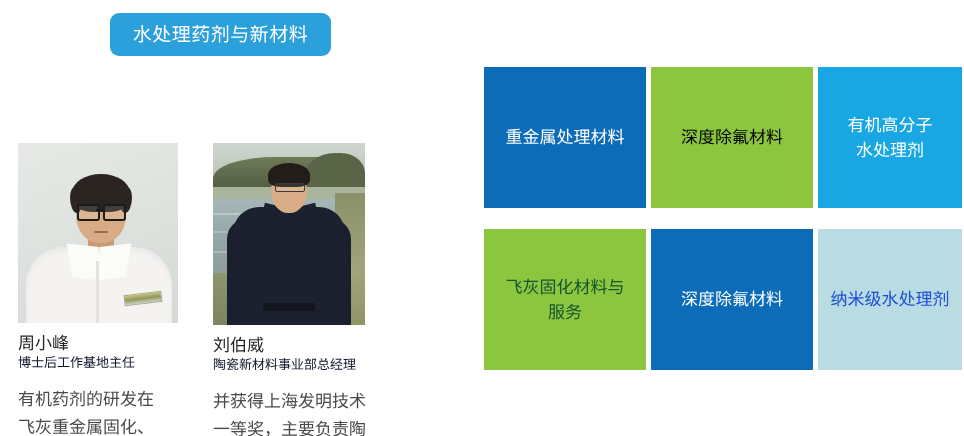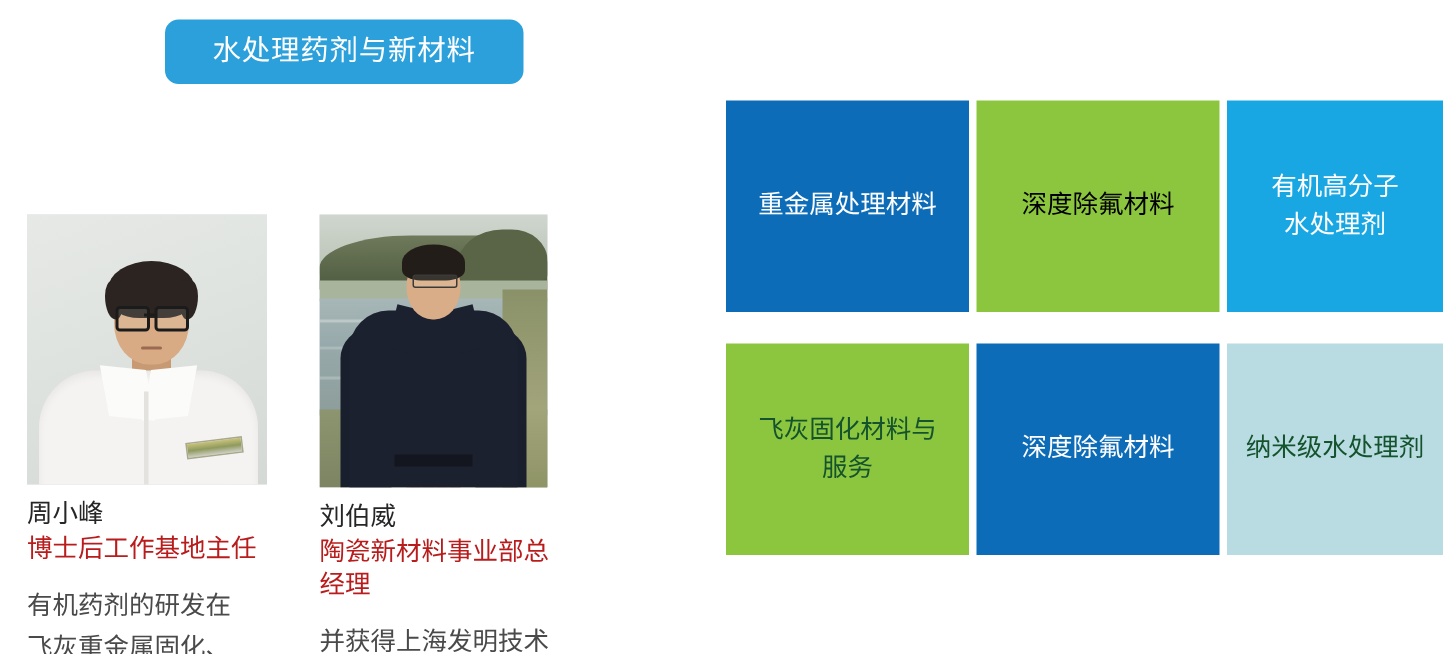--- a/index.html
+++ b/index.html
@@ -20,21 +20,21 @@
     left: 0; top: 0;
     width: 964px;
     height: 436px;
   }
 
   
   .title-badge {
     position: absolute;
     left: 110px;
     top: 13px;
-    width: 239px;
+    width: 221px;
     height: 43px;
     background: #2BA0DB;
     border-radius: 9px;
     display: flex;
     align-items: center;
     justify-content: center;
     box-sizing: border-box;
   }
   .title-badge-text {
     color: #ffffff;
@@ -269,22 +269,22 @@
 
   .person-name {
     margin-top: 10px;
     font-size: 17px;
     color: #262626;
     line-height: 1.25;
     font-weight: 400;
   }
   .person-role {
     margin-top: 1px;
-    font-size: 17px;
-    color: #b91c1c;
+    font-size: 13px;
+    color: #0f172a;
     line-height: 1.3;
   }
   .person-desc {
     margin-top: 14px;
     font-size: 17px;
     color: #4a4a4a;
     line-height: 1.62;
   }
   .person.p1 .person-desc { width: 150px; }
   .person.p2 .person-desc { width: 160px; }
@@ -393,17 +393,17 @@
 水处理剂</span>
     </div>
     <div class="tile" style="background: rgb(140, 198, 63);">
       <span class="tile-text" style="color: #14532d;">飞灰固化材料与
 服务</span>
     </div>
     <div class="tile" style="background: rgb(12, 108, 184);">
       <span class="tile-text" style="color: rgb(255, 255, 255);">深度除氟材料</span>
     </div>
     <div class="tile" style="background: rgb(185, 220, 227);">
-      <span class="tile-text" style="color: #14532d;">纳米级水处理剂</span>
+      <span class="tile-text" style="color: #1d4ed8;">纳米级水处理剂</span>
     </div>
   </div>
 
 </div>
 
 </body></html>

